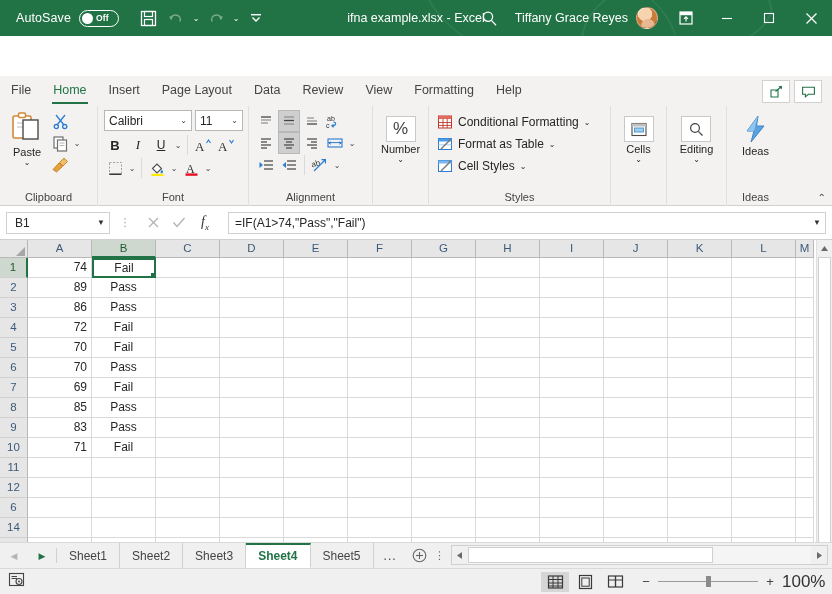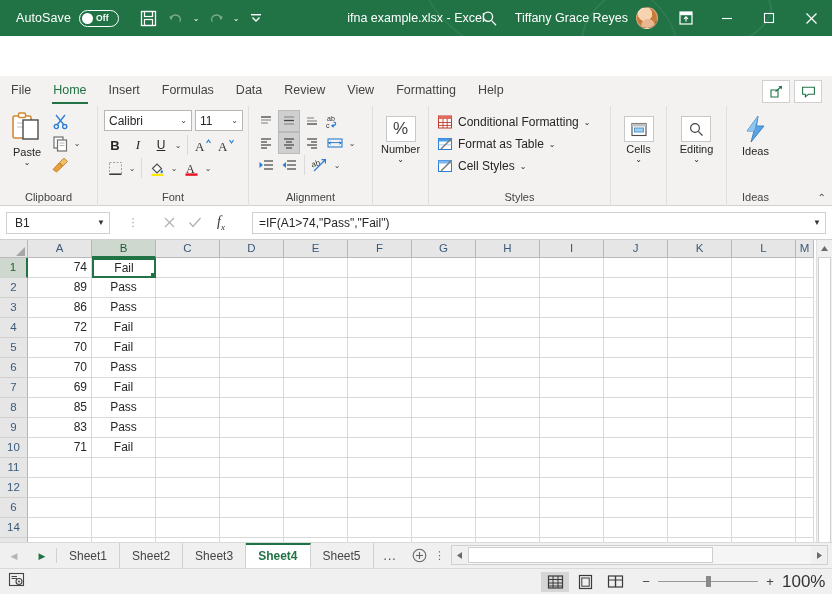--- a/index.html
+++ b/index.html
@@ -95,21 +95,21 @@
   .menu-item { display: flex; align-items: center; gap: 5px; height: 22px; font-size: 12px; color:#262626;}
   .input-box {
     border: 1px solid #b7b7b7; background: #fff; height: 21px; display: flex; align-items: center;
     font-size: 12px; padding-left: 4px; position: relative;
   }
   .input-box .ic-caret { position: absolute; right: 4px; font-size: 8px; color:#444; }
   .vdiv { width:1px; background:#d9d9d9; height:20px; margin:0 3px; }
   .collapse-rib { position: absolute; right: 6px; bottom: 2px; font-size: 10px; color: #444; }
 
   
-  .fbar { height: 30px; display: flex; align-items: center; background:#fff; padding: 2px 6px; gap:16px; flex:0 0 34px; border-bottom:1px solid #d2d0ce;}
+  .fbar { height: 30px; display: flex; align-items: center; background:#fff; padding: 2px 6px; gap:8px; flex:0 0 34px; border-bottom:1px solid #d2d0ce;}
   .namebox {
     width: 104px; height: 22px; border: 1px solid #d2d0ce; background: #fff;
     display: flex; align-items: center; padding: 0 4px 0 8px; font-size: 12px; position: relative;
   }
   .namebox .nb-caret { margin-left: auto; font-size: 8px; color:#333; }
   .fb-sep { width: 14px; text-align:center; color:#9a9a9a; font-size:11px; }
   .fb-icons { display: flex; align-items: center; gap: 0; }
   .fb-icons .fi { width: 26px; height: 22px; display: flex; align-items: center; justify-content: center; color: #b3b3b3; font-size: 13px; }
   .fb-icons .fi.fx { color:#333; font-style: italic; font-family:"Liberation Serif",serif; font-size:14px;}
   .fbinput {
@@ -270,21 +270,21 @@
             <line x1="11.5" y1="1.5" x2="1.5" y2="11.5" stroke="#fff" stroke-width="1.2"></line>
           </svg>
       </div>
     </div>
   </div>
 
   <div class="tabbar">
     <div class="tab">File</div>
     <div class="tab active">Home</div>
     <div class="tab">Insert</div>
-    <div class="tab">Formulas</div>
+    <div class="tab">Page Layout</div>
     <div class="tab">Data</div>
     <div class="tab">Review</div>
     <div class="tab">View</div>
     <div class="tab">Formatting</div>
     <div class="tab">Help</div>
     <div class="tab-right">
       <div class="tbtn">
         <svg width="15" height="14" viewBox="0 0 15 14">
             <path d="M2 12 L2 5 L9 5 L9 12 Z" fill="none" stroke="#217346" stroke-width="1.1"></path>
             <path d="M6.5 6.5 L12.5 1.5" stroke="#217346" stroke-width="1.1" fill="none"></path>

